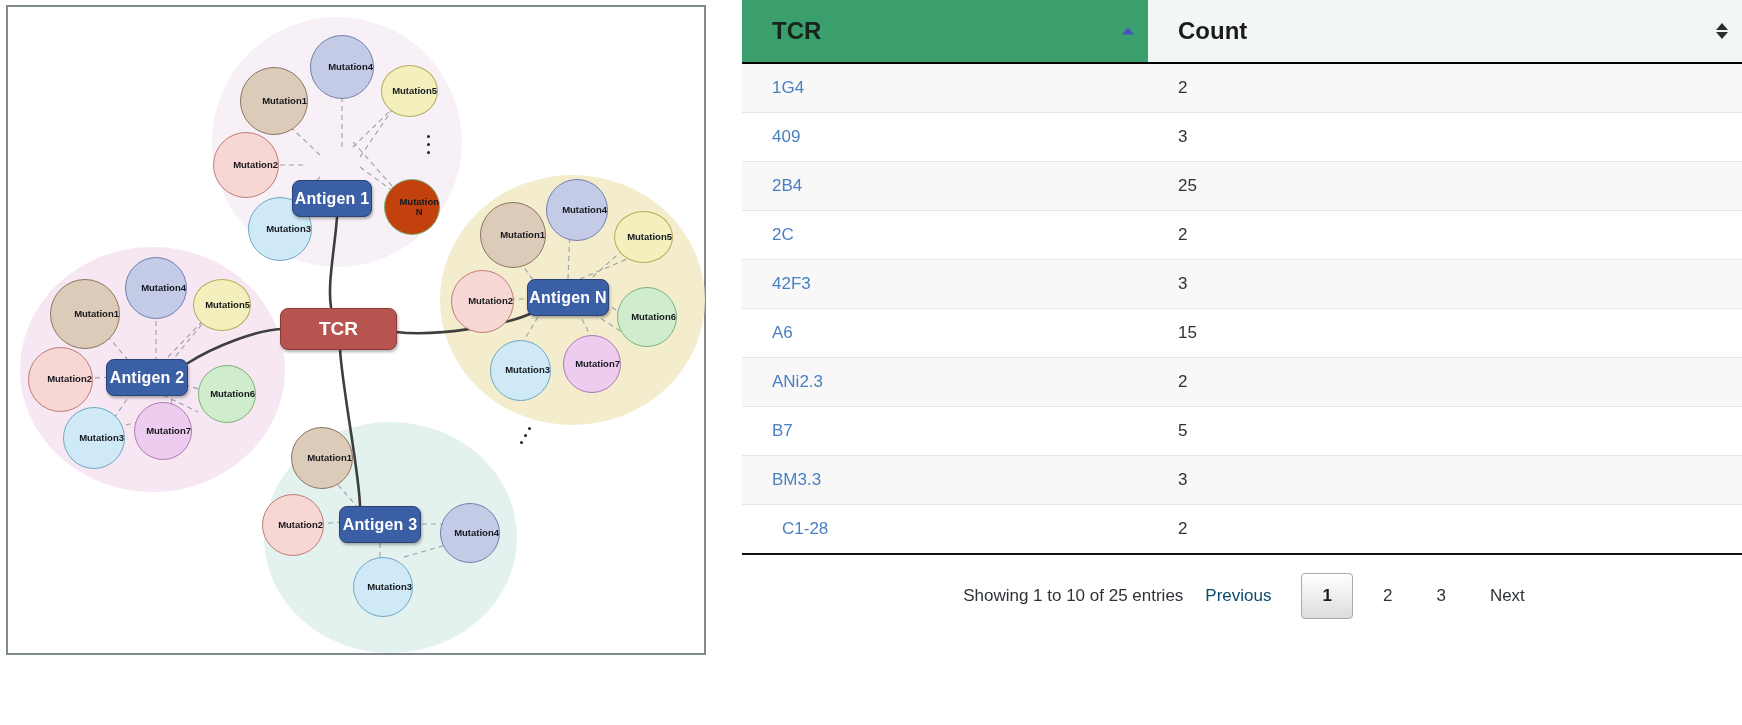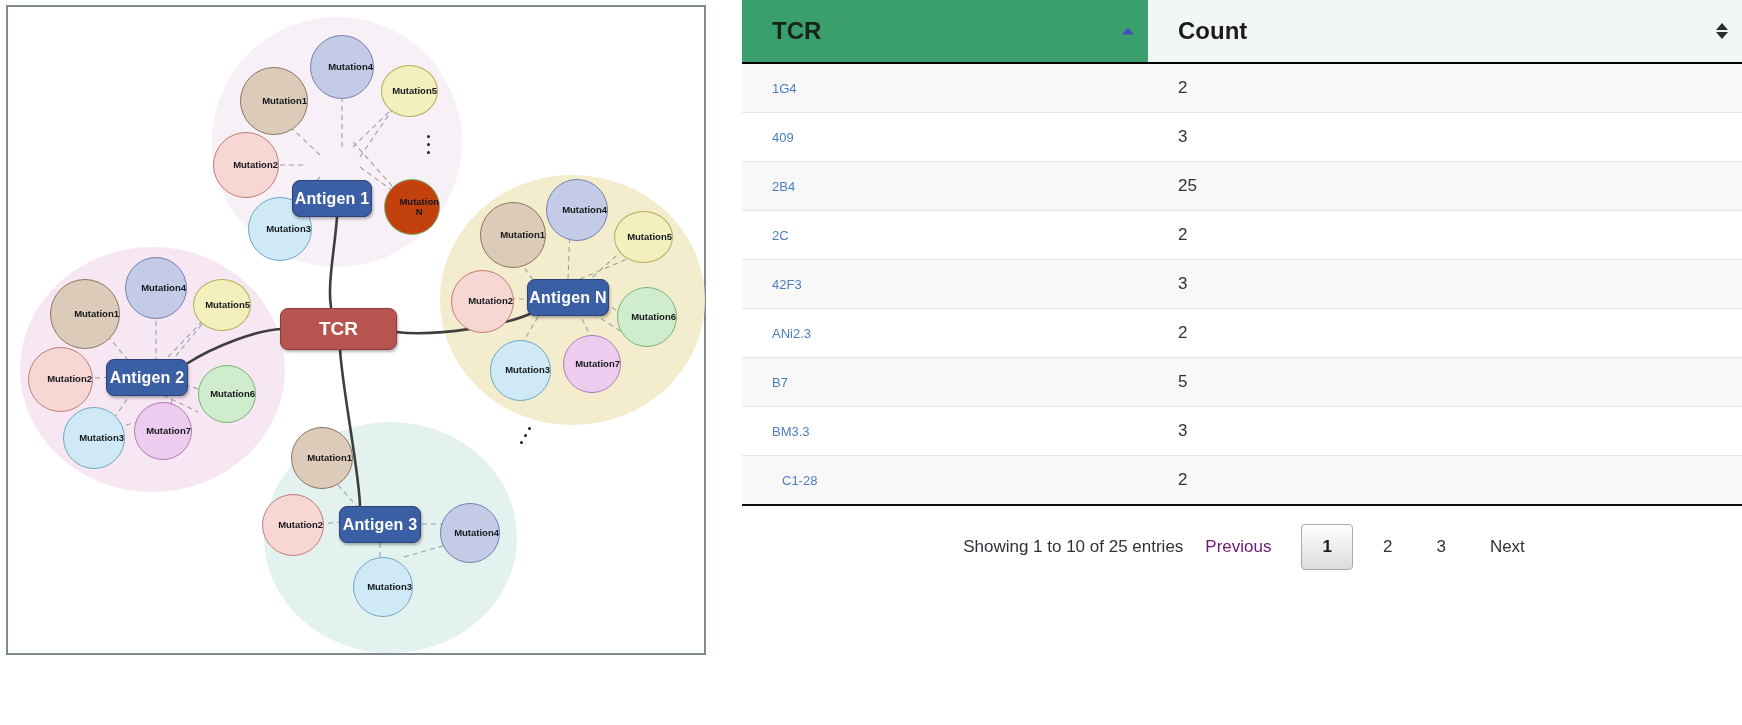--- a/index.html
+++ b/index.html
@@ -89,35 +89,35 @@
 
   td{
     font-size:17px;color:#2e3338;
     padding:14px 16px 14px 30px;
     border-bottom:1px solid #e6e6e6;
     vertical-align:middle;
   }
   tbody tr:nth-child(odd){background:#f8f8f8;}
   tbody tr:nth-child(even){background:#ffffff;}
   tbody tr:last-child td{border-bottom:2px solid #111;}
-  td.c-tcr a{color:#4a7fc1;text-decoration:none;font-size:13px;}
+  td.c-tcr a{color:#4a7fc1;text-decoration:none;font-size:17px;}
 
   .tfoot{
     display:flex;align-items:center;justify-content:center;
     padding:18px 4px 6px 30px;
   }
   .showing{font-size:17px;color:#2e3338;}
   .pager{display:flex;align-items:center;gap:0;}
   .pager .pg{
     font-size:17px;color:#2e3338;
     padding:10px 22px;
     text-decoration:none;
     display:inline-block;
   }
-  .pager .pg.muted{color:#701a75;}
+  .pager .pg.muted{color:#0c4a6e;}
   .pager .pg.active{
     background:linear-gradient(#ffffff,#dcdcdc);
     border:1px solid #aaaaaa;border-radius:4px;
     font-weight:700;color:#1b1b1b;
     padding:12px 20px;margin:0 8px;
   }
 </style>
 </head>
 <body>
 
@@ -318,20 +318,24 @@
         </tr>
         <tr>
           <td class="c-tcr"><a href="#" style="color: rgb(74, 127, 193);">2C</a></td>
           <td>2</td>
         </tr>
         <tr>
           <td class="c-tcr"><a href="#" style="color: rgb(74, 127, 193);">42F3</a></td>
           <td>3</td>
         </tr>
         <tr>
+          <td class="c-tcr"><a href="#" style="color: rgb(74, 127, 193);">A6</a></td>
+          <td>15</td>
+        </tr>
+        <tr>
           <td class="c-tcr"><a href="#" style="color: rgb(74, 127, 193);">ANi2.3</a></td>
           <td>2</td>
         </tr>
         <tr>
           <td class="c-tcr"><a href="#" style="color: rgb(74, 127, 193);">B7</a></td>
           <td>5</td>
         </tr>
         <tr>
           <td class="c-tcr"><a href="#" style="color: rgb(74, 127, 193);">BM3.3</a></td>
           <td>3</td>

